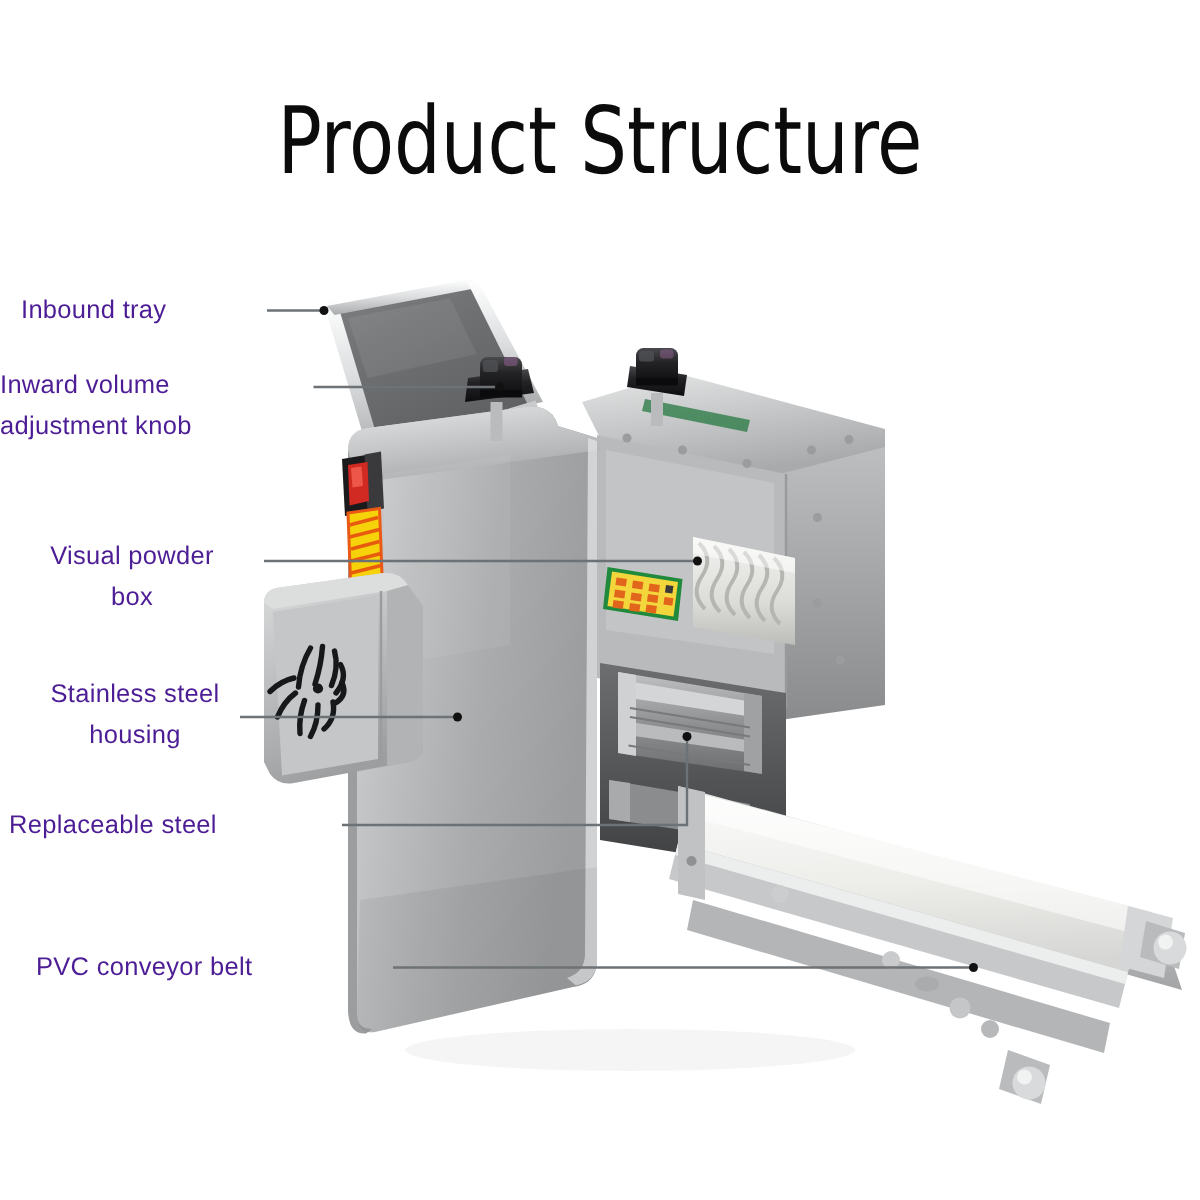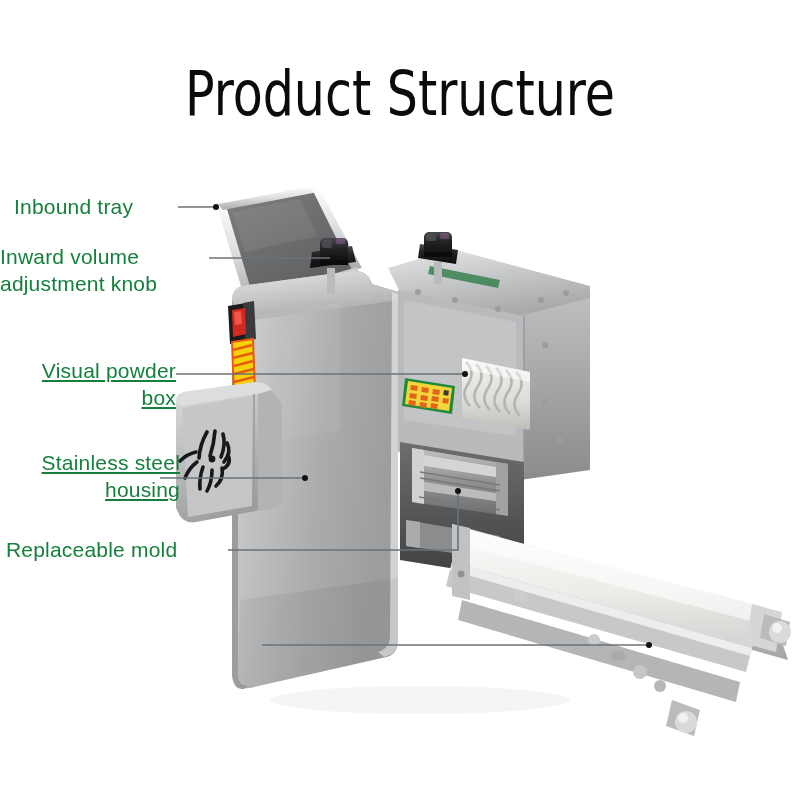--- a/index.html
+++ b/index.html
@@ -24,29 +24,29 @@
     font-weight:400;
     font-family:"DejaVu Sans Condensed","Liberation Sans",sans-serif;
     transform:scaleX(.88);
     transform-origin:50% 50%;
     white-space:nowrap;
   }
 
   
   .label{
     position:absolute;
-    color:#15803d;
-    font-size:21px;
+    color:#4c1d95;
+    font-size:17px;
     line-height:27px;
     font-family:"Liberation Sans","DejaVu Sans",sans-serif;
     white-space:pre-line;
     letter-spacing:.2px;
   }
   .label.r{text-align:left;}
-  .label.c{text-align:right;text-decoration:underline;}
+  .label.c{text-align:center;}
   .label.l{text-align:left;}
 
   
   #leaders{position:absolute;left:0;top:0;width:800px;height:800px;pointer-events:none;}
 
   
   #machine{position:absolute;left:0;top:0;width:800px;height:800px;}
 </style>
 </head>
 <body>
@@ -370,16 +370,17 @@
 
   <div class="label r" style="left:0px;top:243px;width:212px;">Inward volume
 adjustment knob</div>
 
   <div class="label c" style="left:0px;top:357px;width:176px;">Visual powder
 box</div>
 
   <div class="label c" style="left:0px;top:449px;width:180px;">Stainless steel
 housing</div>
 
-  <div class="label l" style="left:6px;top:536px;">Replaceable mold</div>
-
+  <div class="label l" style="left:6px;top:536px;">Replaceable steel</div>
+
+  <div class="label l" style="left:24px;top:631px;">PVC conveyor belt</div>
 
 </div>
 
 </body></html>

